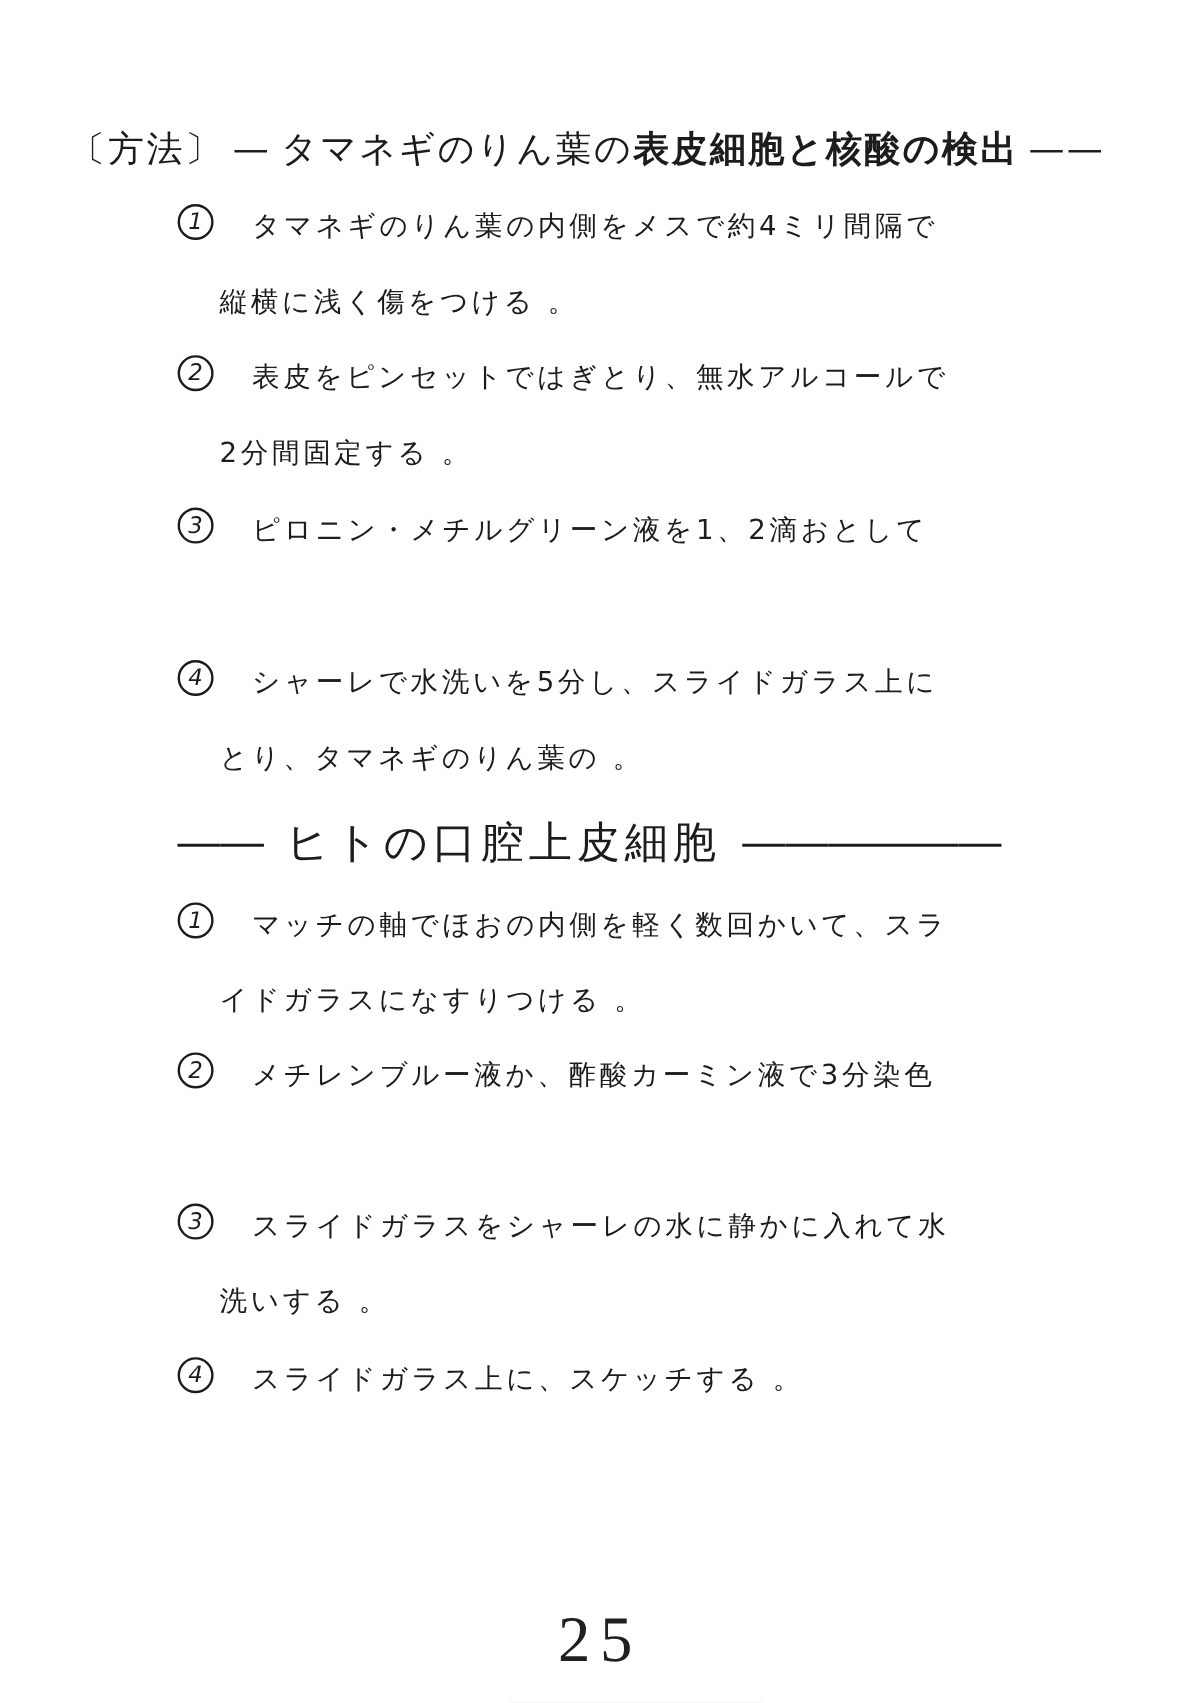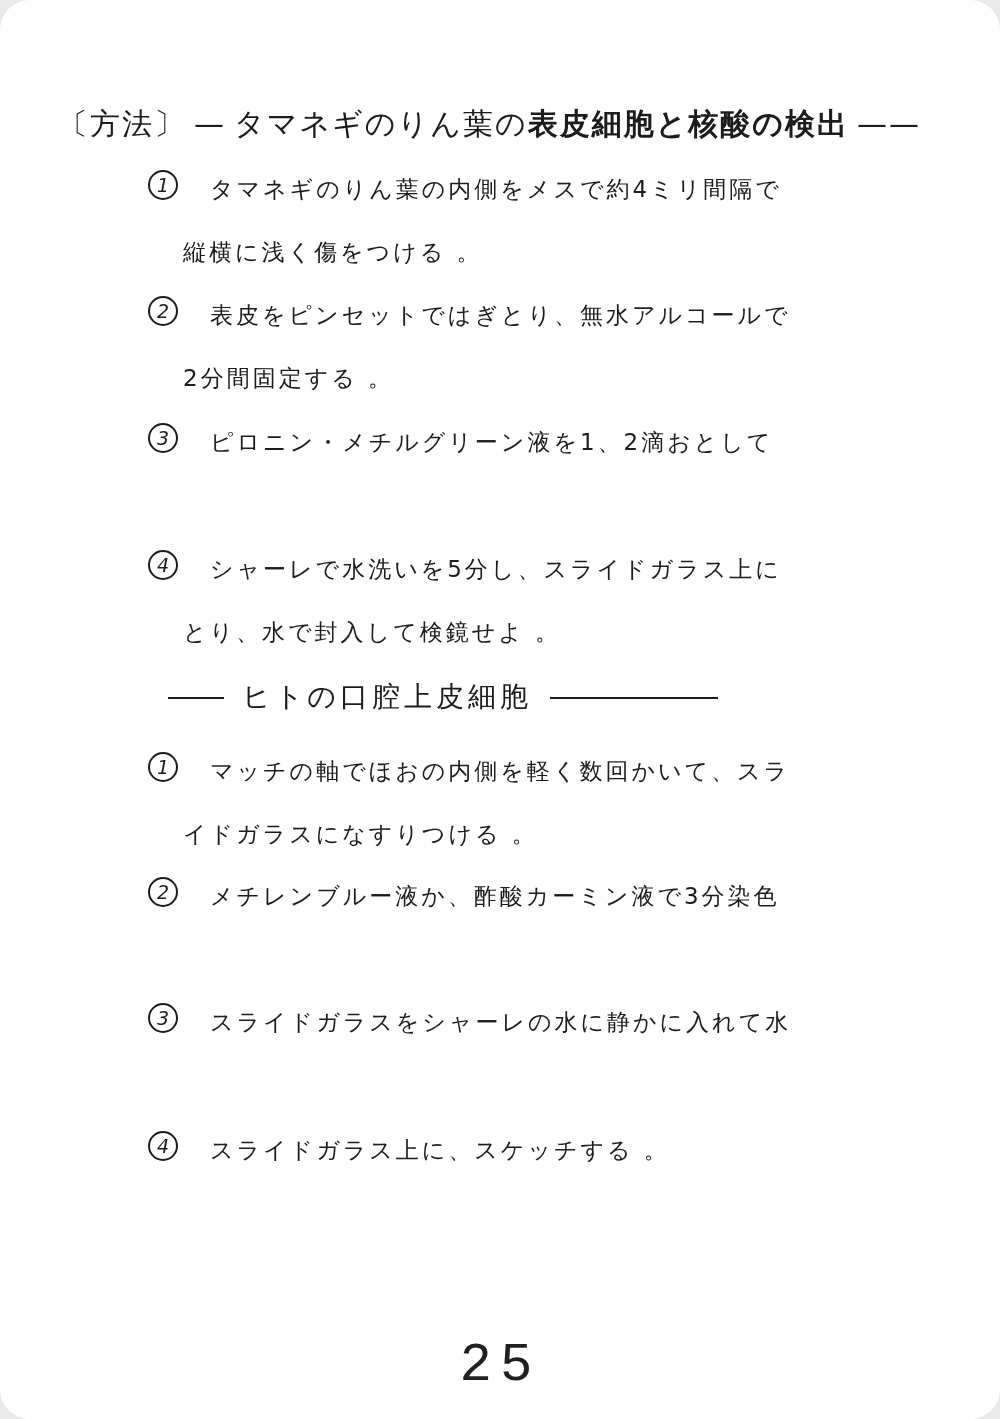--- a/index.html
+++ b/index.html
@@ -9,21 +9,20 @@
   }
   .sheet {
     position: relative;
     width: 1000px;
     height: 1419px;
     margin: 0 auto;
     background: #ffffff;
     color: #1c1c1c;
     font-family: "DejaVu Sans", "Liberation Sans", sans-serif;
     overflow: hidden;
-    border-radius: 30px;
   }
   .title-line {
     position: absolute;
     left: 58px;
     top: 104px;
     font-size: 30px;
     letter-spacing: 2px;
     white-space: nowrap;
     font-weight: 500;
   }
@@ -54,38 +53,38 @@
     margin-left: 35px;
     font-size: 23px;
     line-height: 63px;
     letter-spacing: 3px;
   }
   .step-text .l1 { text-indent: 27px; white-space: nowrap; }
   .step-text .l2 { white-space: nowrap; }
 
   .sub-header {
     position: absolute;
-    left: 168px;
+    left: 148px;
     top: 678px;
-    font-size: 28px;
+    font-size: 36px;
     letter-spacing: 2px;
     white-space: nowrap;
   }
   .sub-header .dash { letter-spacing: 0; }
   .sub-header .txt { margin: 0 18px; letter-spacing: 4px; }
 
   .page-number {
     position: absolute;
     left: 0;
     right: 0;
     top: 1335px;
     text-align: center;
     font-size: 54px;
     letter-spacing: 8px;
-    font-family: Liberation Mono, monospace;
+    font-family: Liberation Serif, serif;
     color: #202020;
   }
 
   
   #s1-0 { top: 158px; }
   #s1-1 { top: 284px; }
   #s1-2 { top: 411px; }
   #s1-3 { top: 538px; }
   #s2-0 { top: 740px; }
   #s2-1 { top: 865px; }
@@ -121,21 +120,21 @@
     <div class="step-num">3</div>
     <div class="step-text">
       <div class="l1">ピロニン・メチルグリーン液を1、2滴おとして</div>
     </div>
   </div>
 
   <div class="step" id="s1-3">
     <div class="step-num">4</div>
     <div class="step-text">
       <div class="l1">シャーレで水洗いを5分し、スライドガラス上に</div>
-      <div class="l2">とり、水で封入して検鏡せよ 。</div>
+      <div class="l2">とり、タマネギのりん葉の 。</div>
     </div>
   </div>
 
   <div class="sub-header">
     <span class="dash">――</span><span class="txt">ヒトの口腔上皮細胞</span><span class="dash">――――――</span>
   </div>
 
   <div class="step" id="s2-0">
     <div class="step-num">1</div>
     <div class="step-text">
@@ -148,20 +147,21 @@
     <div class="step-num">2</div>
     <div class="step-text">
       <div class="l1">メチレンブルー液か、酢酸カーミン液で3分染色</div>
     </div>
   </div>
 
   <div class="step" id="s2-2">
     <div class="step-num">3</div>
     <div class="step-text">
       <div class="l1">スライドガラスをシャーレの水に静かに入れて水</div>
+      <div class="l2">洗いする 。</div>
     </div>
   </div>
 
   <div class="step" id="s2-3">
     <div class="step-num">4</div>
     <div class="step-text">
       <div class="l1">スライドガラス上に、スケッチする 。</div>
       <div class="l2"></div>
     </div>
   </div>

